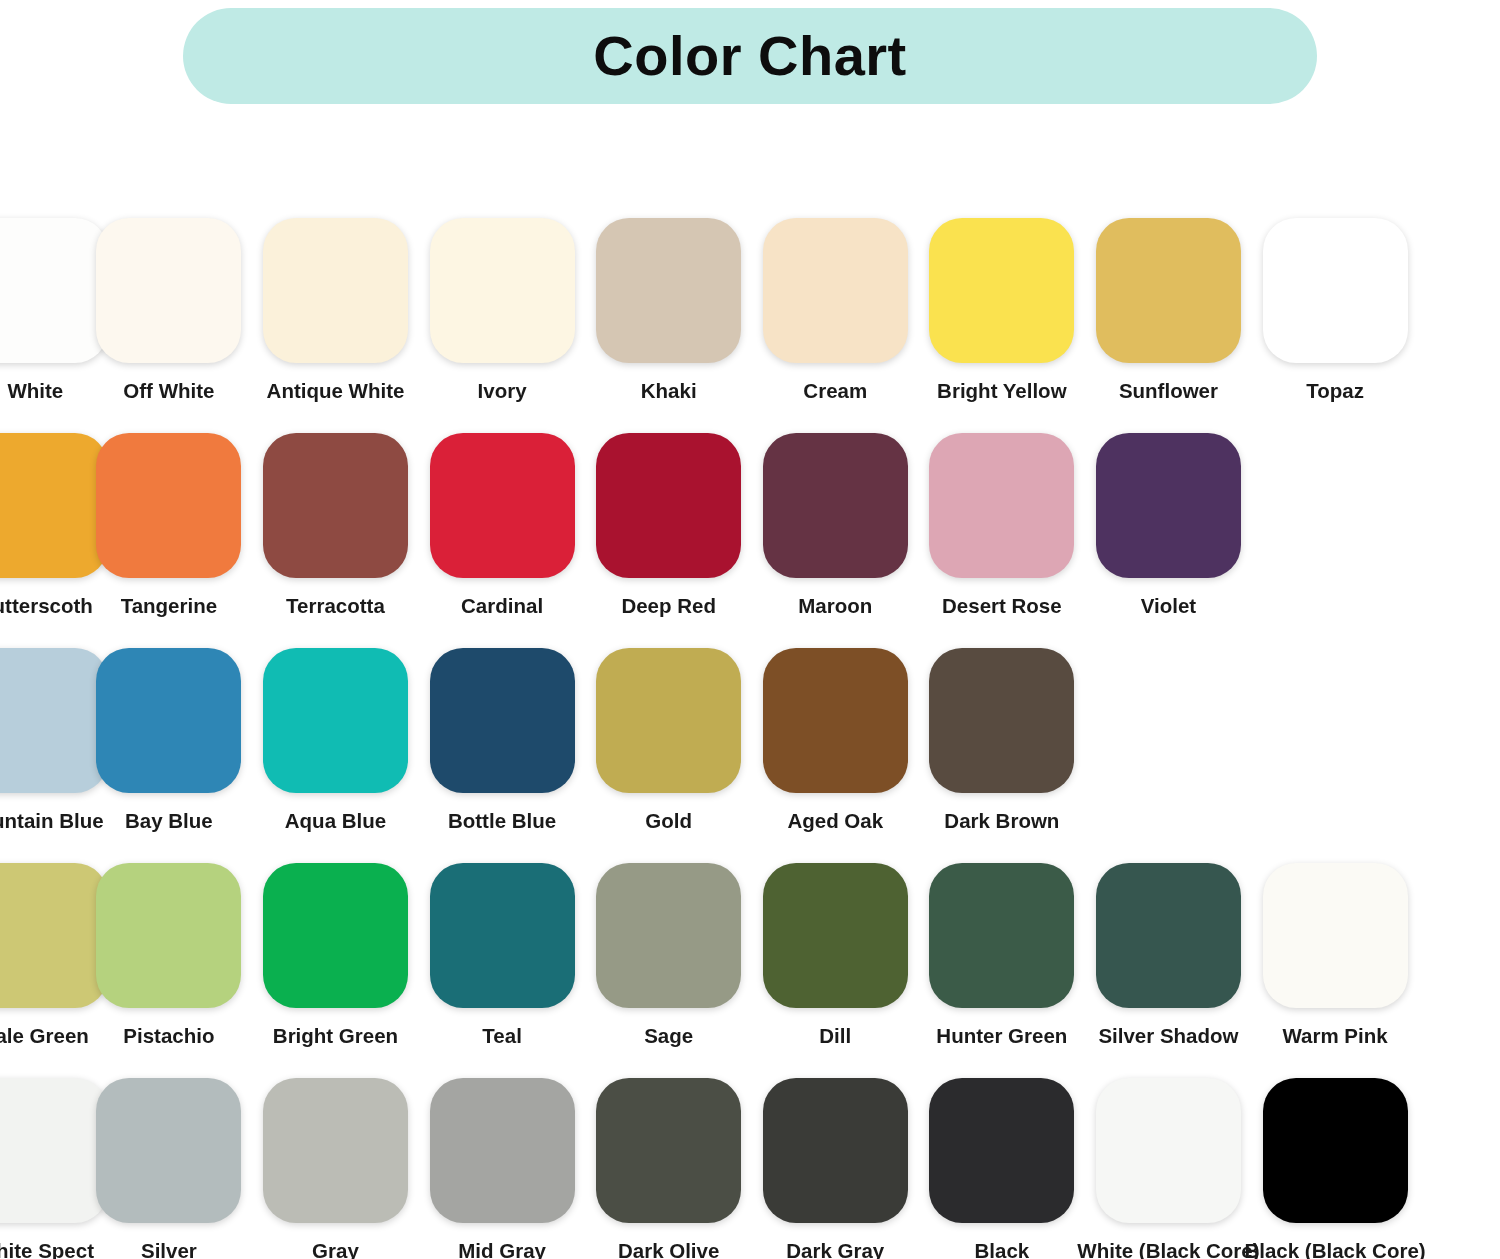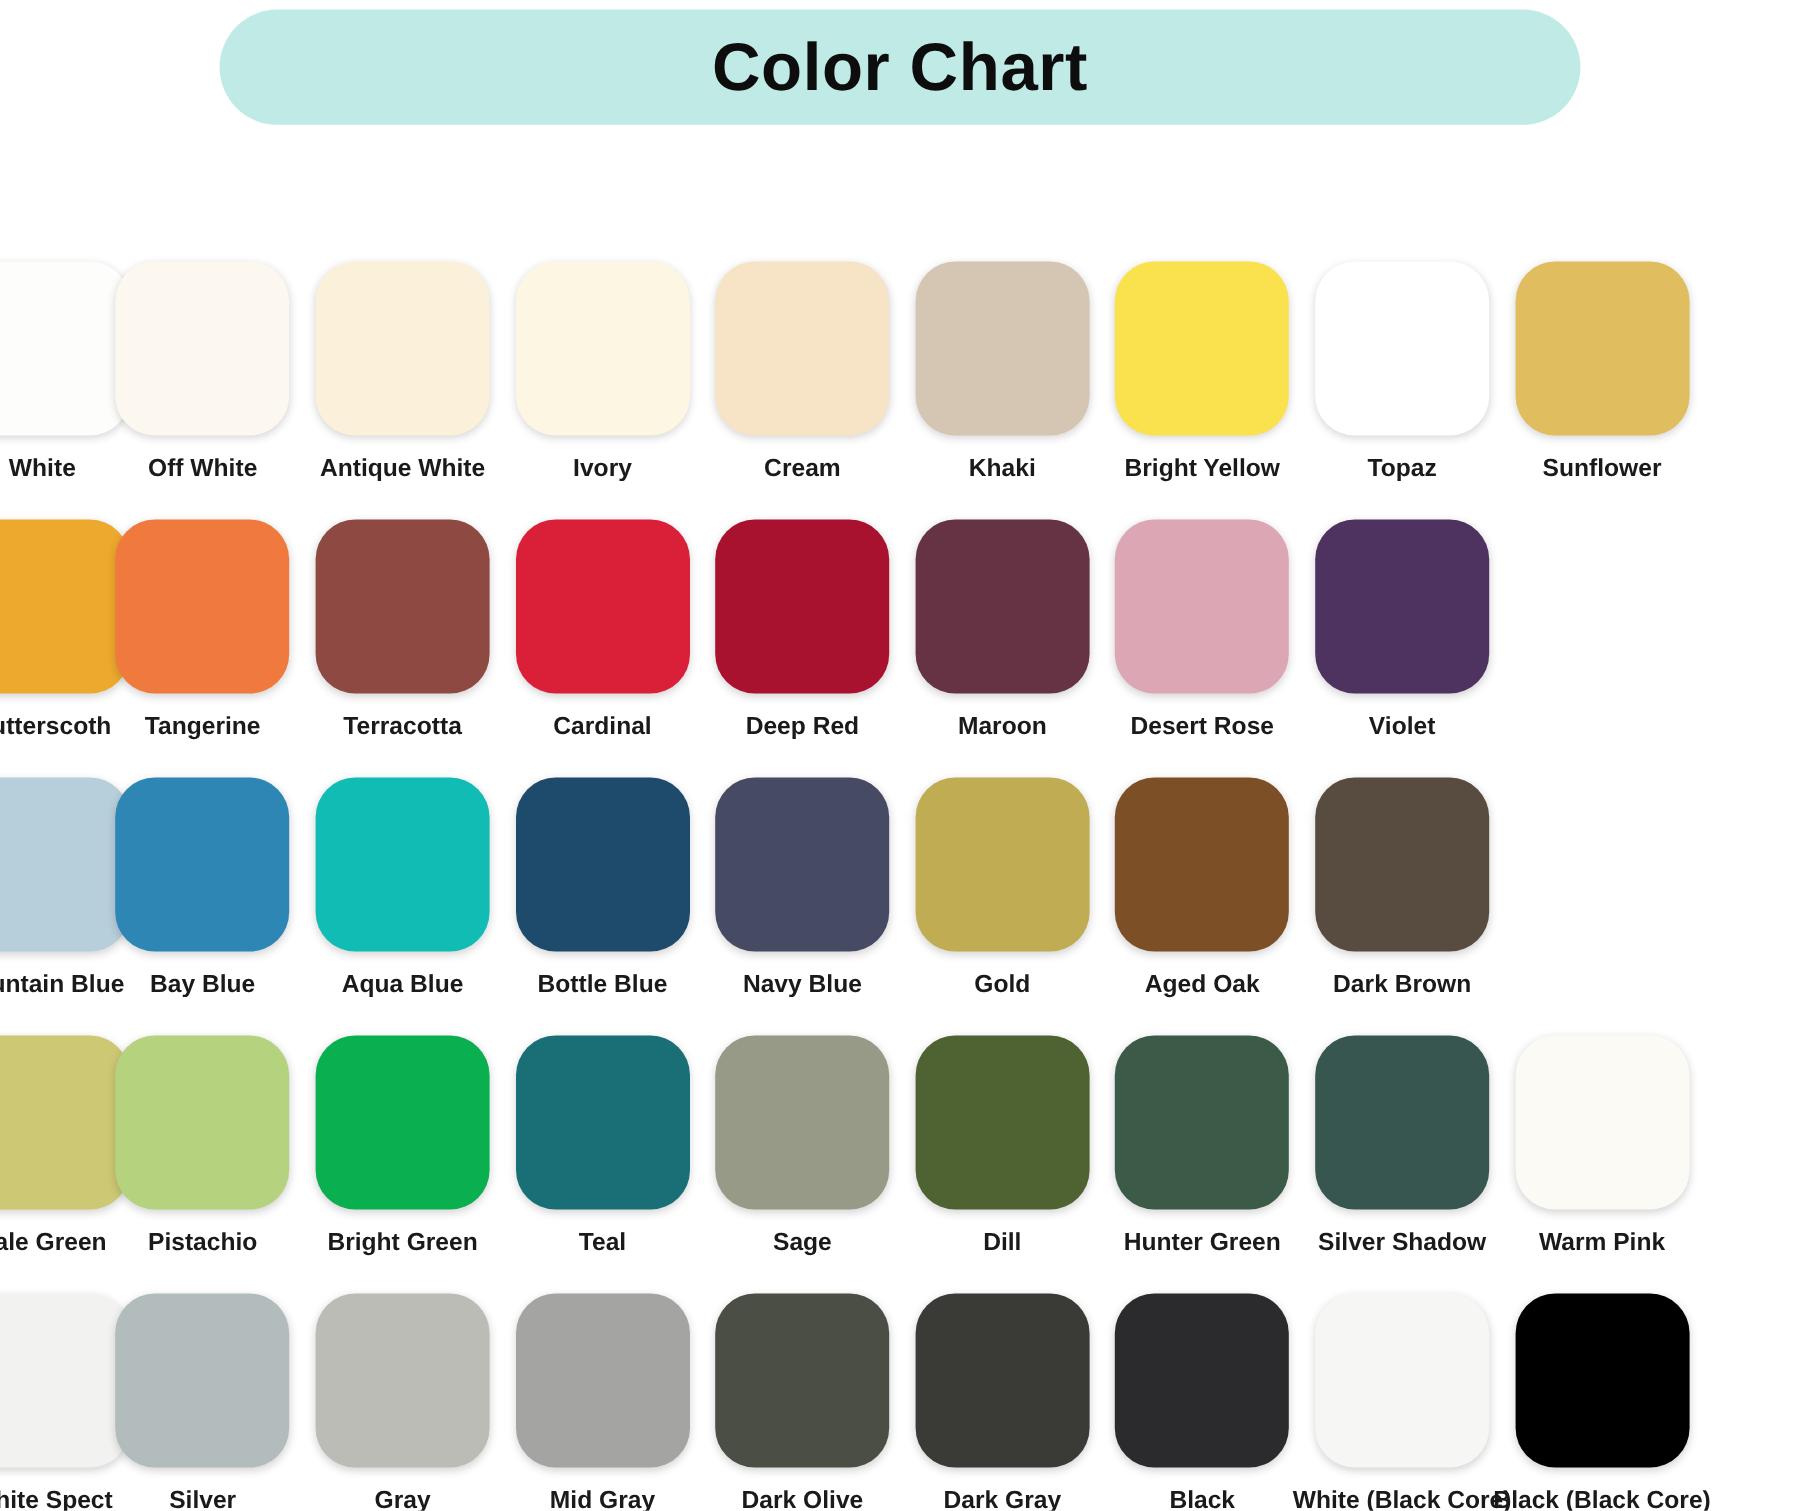--- a/index.html
+++ b/index.html
@@ -109,39 +109,39 @@
       </div>
       <div class="swatch-cell">
         <div class="swatch-chip" style="background: rgb(251, 241, 218);"></div>
         <div class="swatch-label">Antique White</div>
       </div>
       <div class="swatch-cell">
         <div class="swatch-chip" style="background: rgb(253, 246, 227);"></div>
         <div class="swatch-label">Ivory</div>
       </div>
       <div class="swatch-cell">
+        <div class="swatch-chip" style="background: rgb(213, 198, 179);"></div>
+        <div class="swatch-label">Khaki</div>
+      </div>
+      <div class="swatch-cell">
         <div class="swatch-chip" style="background: rgb(247, 227, 198);"></div>
         <div class="swatch-label">Cream</div>
       </div>
       <div class="swatch-cell">
-        <div class="swatch-chip" style="background: rgb(213, 198, 179);"></div>
-        <div class="swatch-label">Khaki</div>
-      </div>
-      <div class="swatch-cell">
         <div class="swatch-chip" style="background: rgb(250, 226, 79);"></div>
         <div class="swatch-label">Bright Yellow</div>
       </div>
       <div class="swatch-cell">
+        <div class="swatch-chip" style="background: rgb(224, 189, 94);"></div>
+        <div class="swatch-label">Sunflower</div>
+      </div>
+      <div class="swatch-cell">
         <div class="swatch-chip"></div>
         <div class="swatch-label">Topaz</div>
       </div>
-      <div class="swatch-cell">
-        <div class="swatch-chip" style="background: rgb(224, 189, 94);"></div>
-        <div class="swatch-label">Sunflower</div>
-      </div>
     </div>
     <div class="grid-row">
       <div class="swatch-cell">
         <div class="swatch-chip" style="background: rgb(237, 169, 46);"></div>
         <div class="swatch-label">Butterscoth</div>
       </div>
       <div class="swatch-cell">
         <div class="swatch-chip" style="background: rgb(240, 122, 62);"></div>
         <div class="swatch-label">Tangerine</div>
       </div>
@@ -181,24 +181,20 @@
       </div>
       <div class="swatch-cell">
         <div class="swatch-chip" style="background: rgb(16, 188, 179);"></div>
         <div class="swatch-label">Aqua Blue</div>
       </div>
       <div class="swatch-cell">
         <div class="swatch-chip" style="background: rgb(30, 74, 107);"></div>
         <div class="swatch-label">Bottle Blue</div>
       </div>
       <div class="swatch-cell">
-        <div class="swatch-chip" style="background: rgb(71, 74, 99);"></div>
-        <div class="swatch-label">Navy Blue</div>
-      </div>
-      <div class="swatch-cell">
         <div class="swatch-chip" style="background: rgb(192, 172, 82);"></div>
         <div class="swatch-label">Gold</div>
       </div>
       <div class="swatch-cell">
         <div class="swatch-chip" style="background: rgb(125, 79, 38);"></div>
         <div class="swatch-label">Aged Oak</div>
       </div>
       <div class="swatch-cell">
         <div class="swatch-chip" style="background: rgb(88, 75, 64);"></div>
         <div class="swatch-label">Dark Brown</div>

